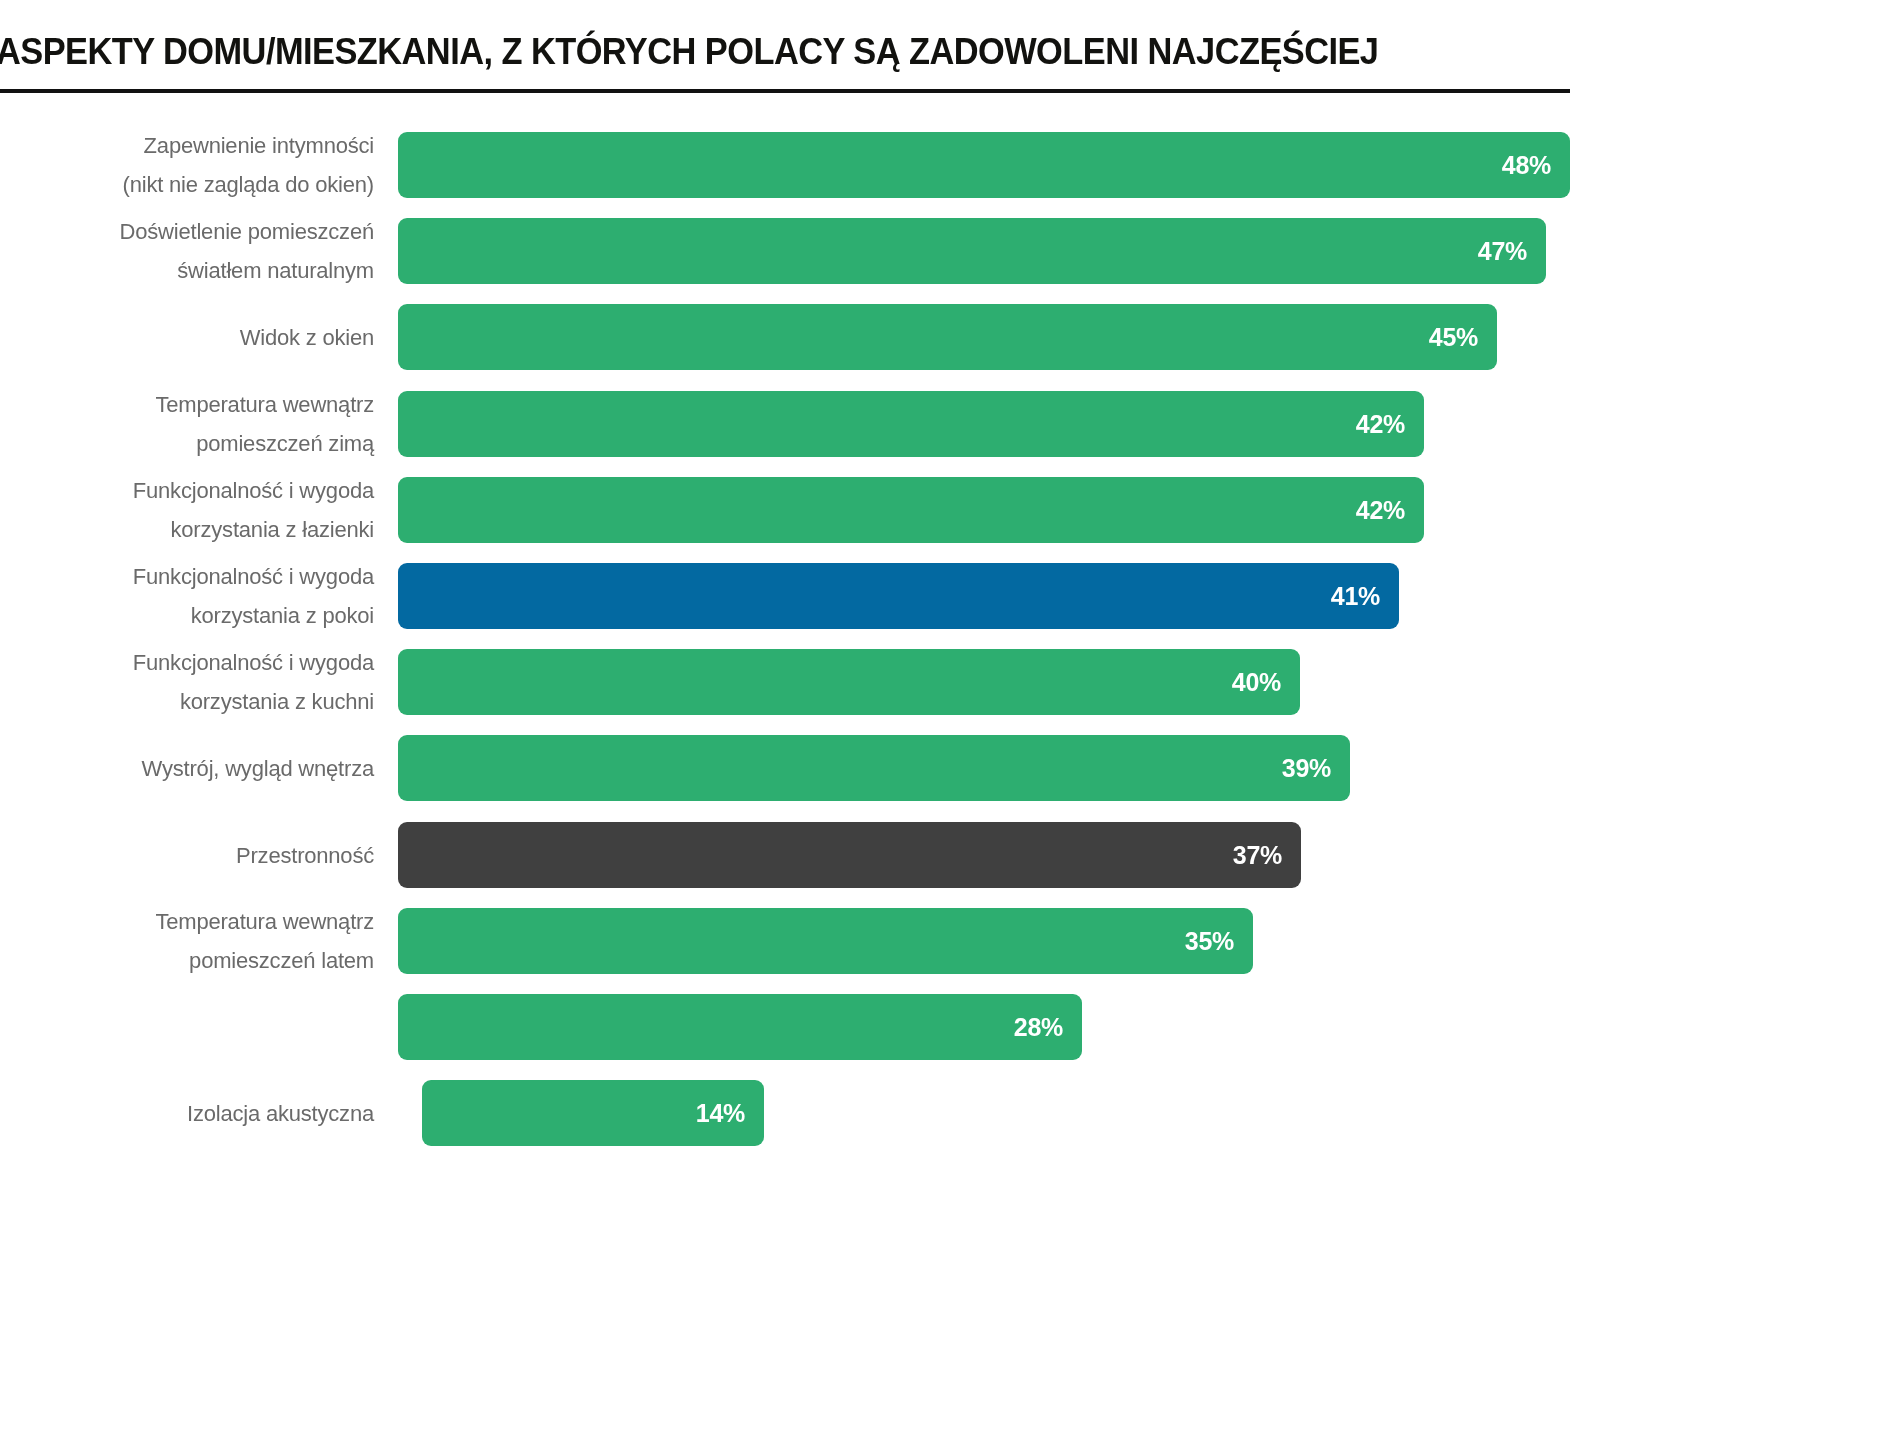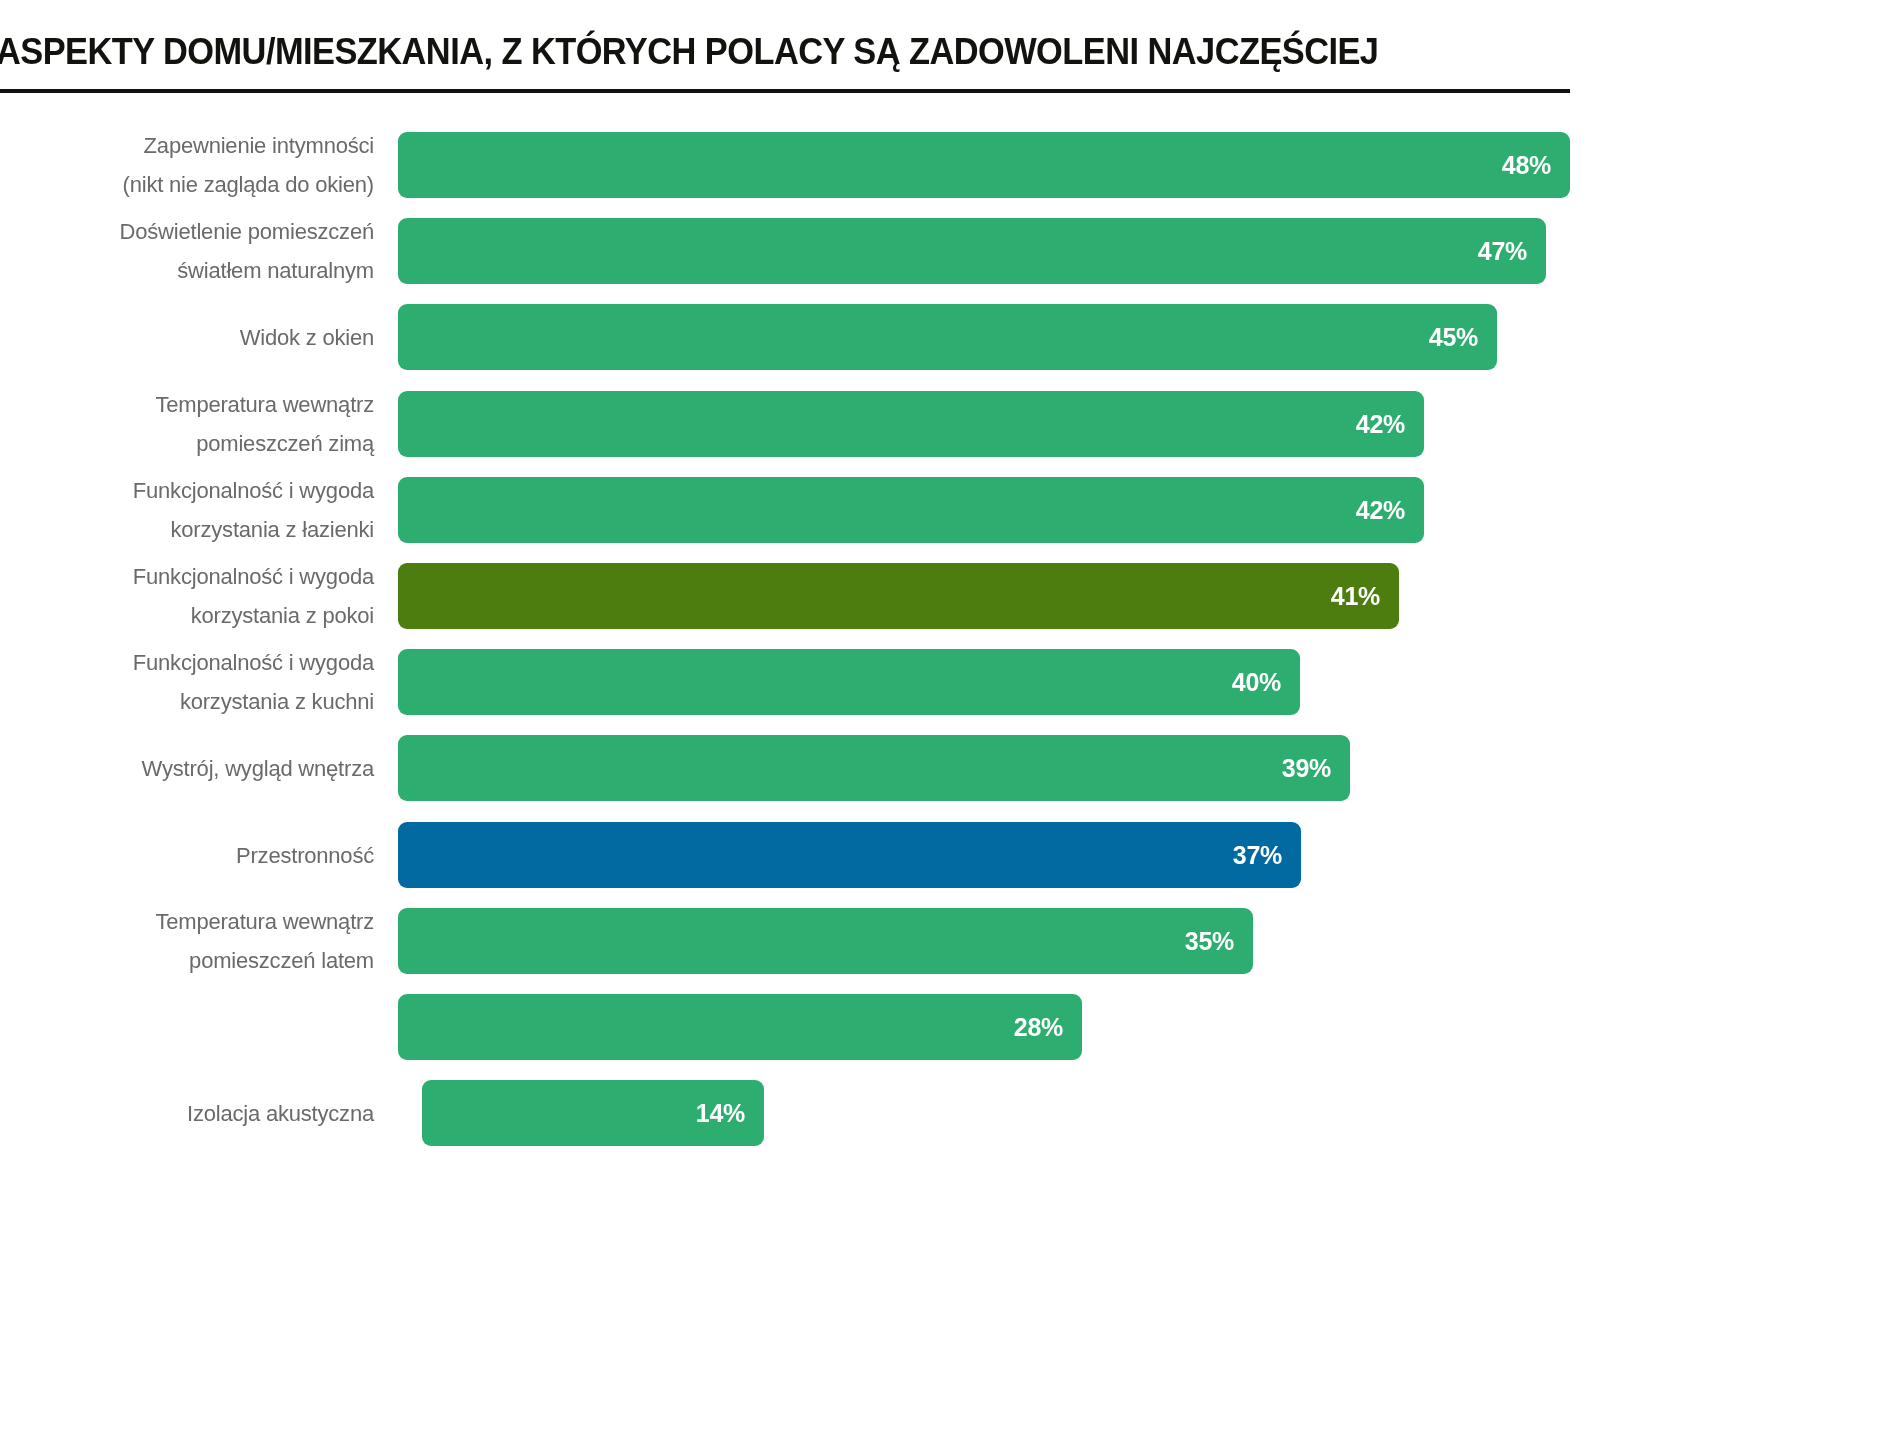--- a/index.html
+++ b/index.html
@@ -154,21 +154,21 @@
         <div class="bar-track" style="width: 1026px;">
           <div class="bar" style="background: rgb(45, 174, 112);">
             <span class="bar-value">42%</span>
           </div>
         </div>
       </div>
       <div class="row" style="top: 468px;">
         <div class="cat-label">Funkcjonalność i wygoda
 korzystania z pokoi</div>
         <div class="bar-track" style="width: 1001px;">
-          <div class="bar" style="background: #4d7c0f;">
+          <div class="bar" style="background: #0369a1;">
             <span class="bar-value">41%</span>
           </div>
         </div>
       </div>
       <div class="row" style="top: 554.2px;">
         <div class="cat-label">Funkcjonalność i wygoda
 korzystania z kuchni</div>
         <div class="bar-track" style="width: 902px;">
           <div class="bar" style="background: rgb(45, 174, 112);">
             <span class="bar-value">40%</span>
@@ -179,21 +179,21 @@
         <div class="cat-label">Wystrój, wygląd wnętrza</div>
         <div class="bar-track" style="width: 952px;">
           <div class="bar" style="background: rgb(45, 174, 112);">
             <span class="bar-value">39%</span>
           </div>
         </div>
       </div>
       <div class="row" style="top: 726.6px;">
         <div class="cat-label">Przestronność</div>
         <div class="bar-track" style="width: 903px;">
-          <div class="bar" style="background: #0369a1;">
+          <div class="bar" style="background: #404040;">
             <span class="bar-value">37%</span>
           </div>
         </div>
       </div>
       <div class="row" style="top: 812.8px;">
         <div class="cat-label">Temperatura wewnątrz
 pomieszczeń latem</div>
         <div class="bar-track" style="width: 855px;">
           <div class="bar" style="background: rgb(45, 174, 112);">
             <span class="bar-value">35%</span>

